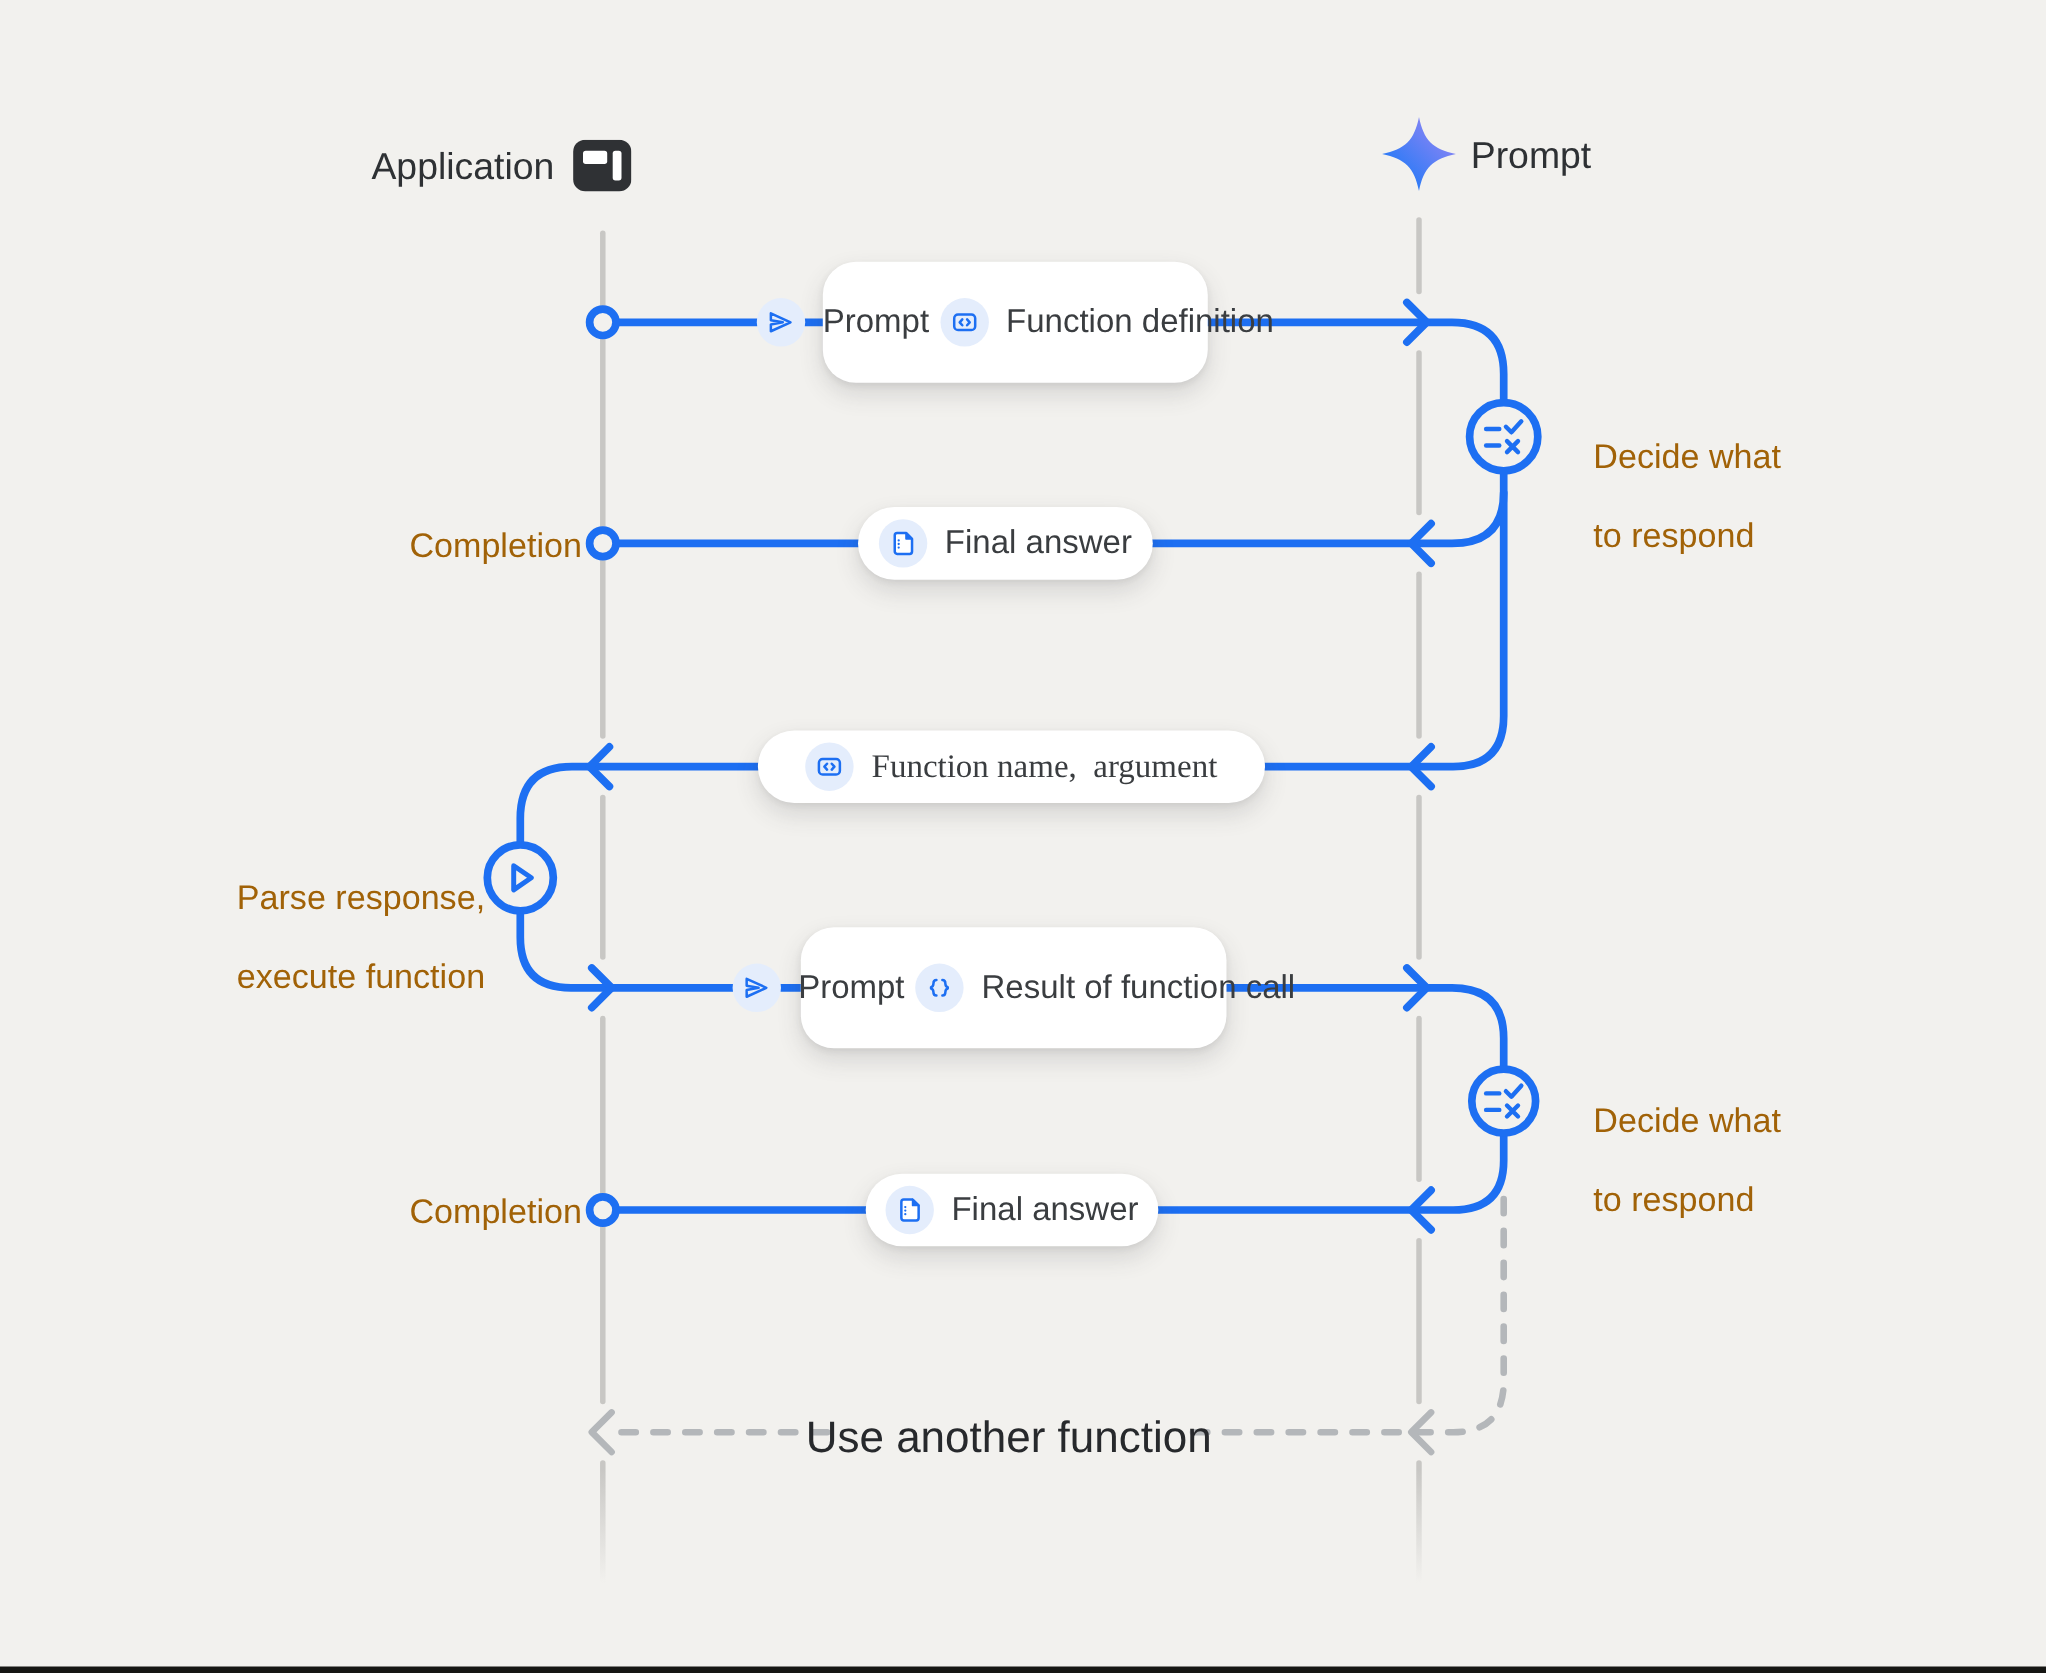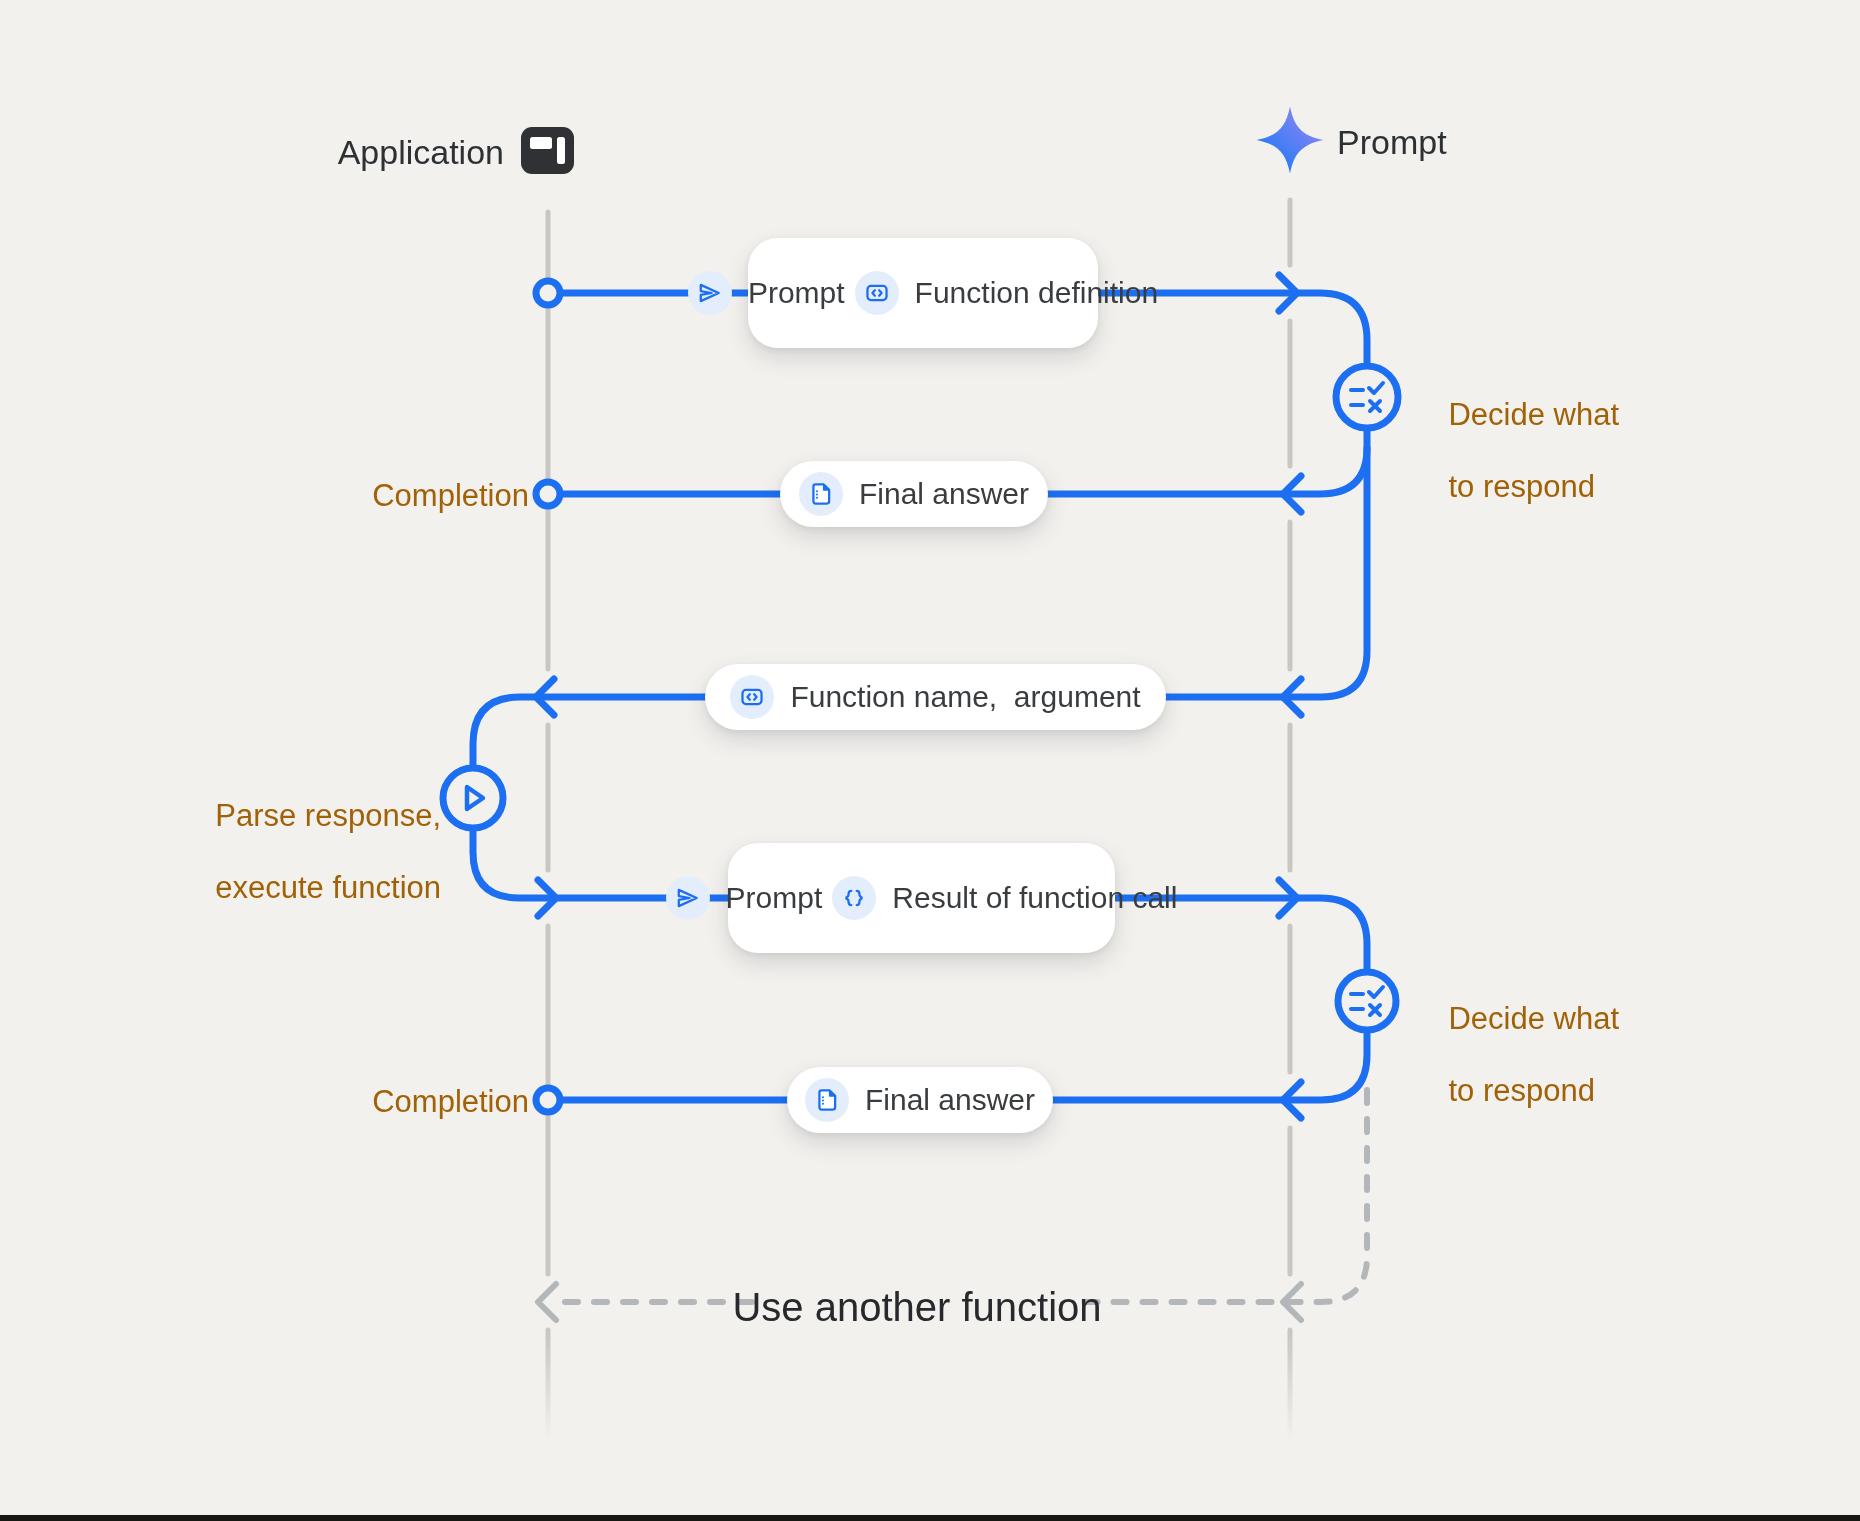--- a/index.html
+++ b/index.html
@@ -182,21 +182,21 @@
           <path d="M14.5 3.2 L19.5 8.2 H14.5 Z" fill="#1d6ff2" stroke="#1d6ff2" stroke-width="1.5" stroke-linejoin="round"></path>
           <circle cx="8.3" cy="9.5" r="0.95" fill="#1d6ff2"></circle>
           <circle cx="8.3" cy="12.5" r="0.95" fill="#1d6ff2"></circle>
           <circle cx="8.3" cy="15.5" r="0.95" fill="#1d6ff2"></circle>
         </svg>
       </span>
       <span class="msg-text">Final answer</span>
     </div>
   </div>
 
-  <div class="msg-box" style="left:705px;top:664px;width:461px;height:66px;">
+  <div class="msg-box" style="left:689px;top:664px;width:461px;height:66px;font-family:Liberation Serif, serif;">
     <div class="msg-row">
       <span class="chip">
         <svg width="26" height="26" viewBox="0 0 24 24" fill="none" stroke="#1d6ff2" stroke-width="2.1" stroke-linecap="round" stroke-linejoin="round">
           <rect x="3.2" y="5.5" width="17.6" height="13" rx="3.2"></rect>
           <path d="M10 9.5 L7.8 12 L10 14.5"></path>
           <path d="M14 9.5 L16.2 12 L14 14.5"></path>
         </svg>
       </span>
       <span class="msg-text">Function name,  argument</span>
     </div>

